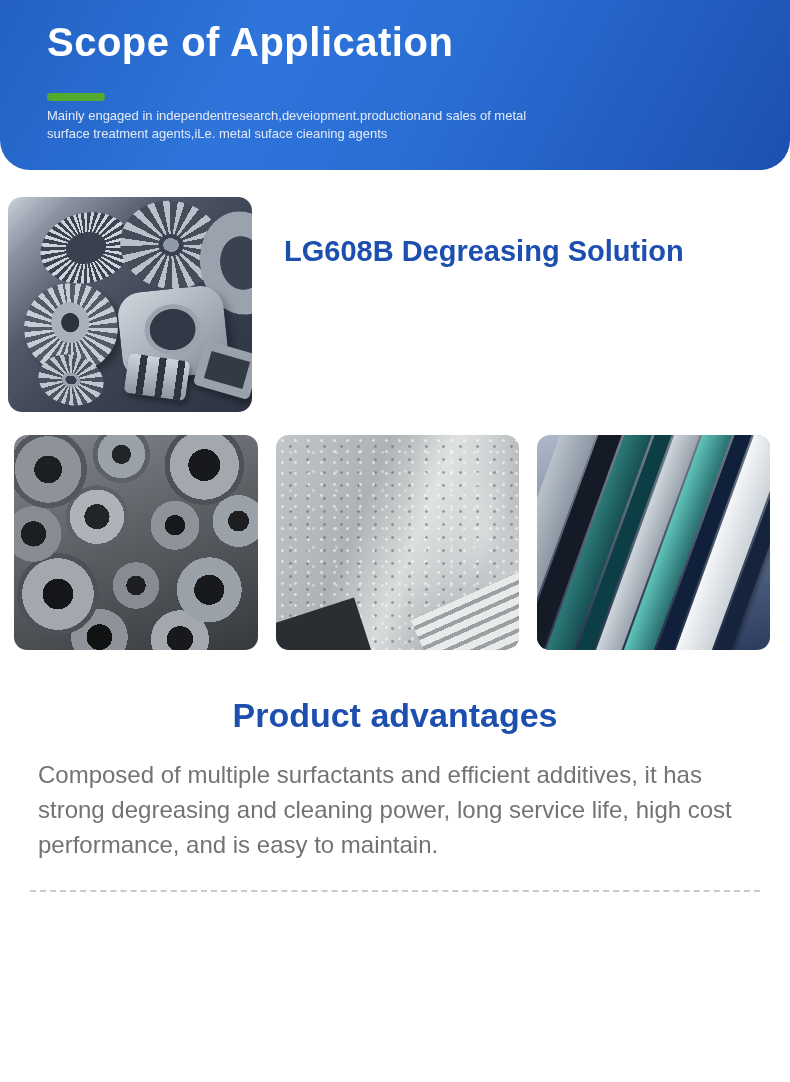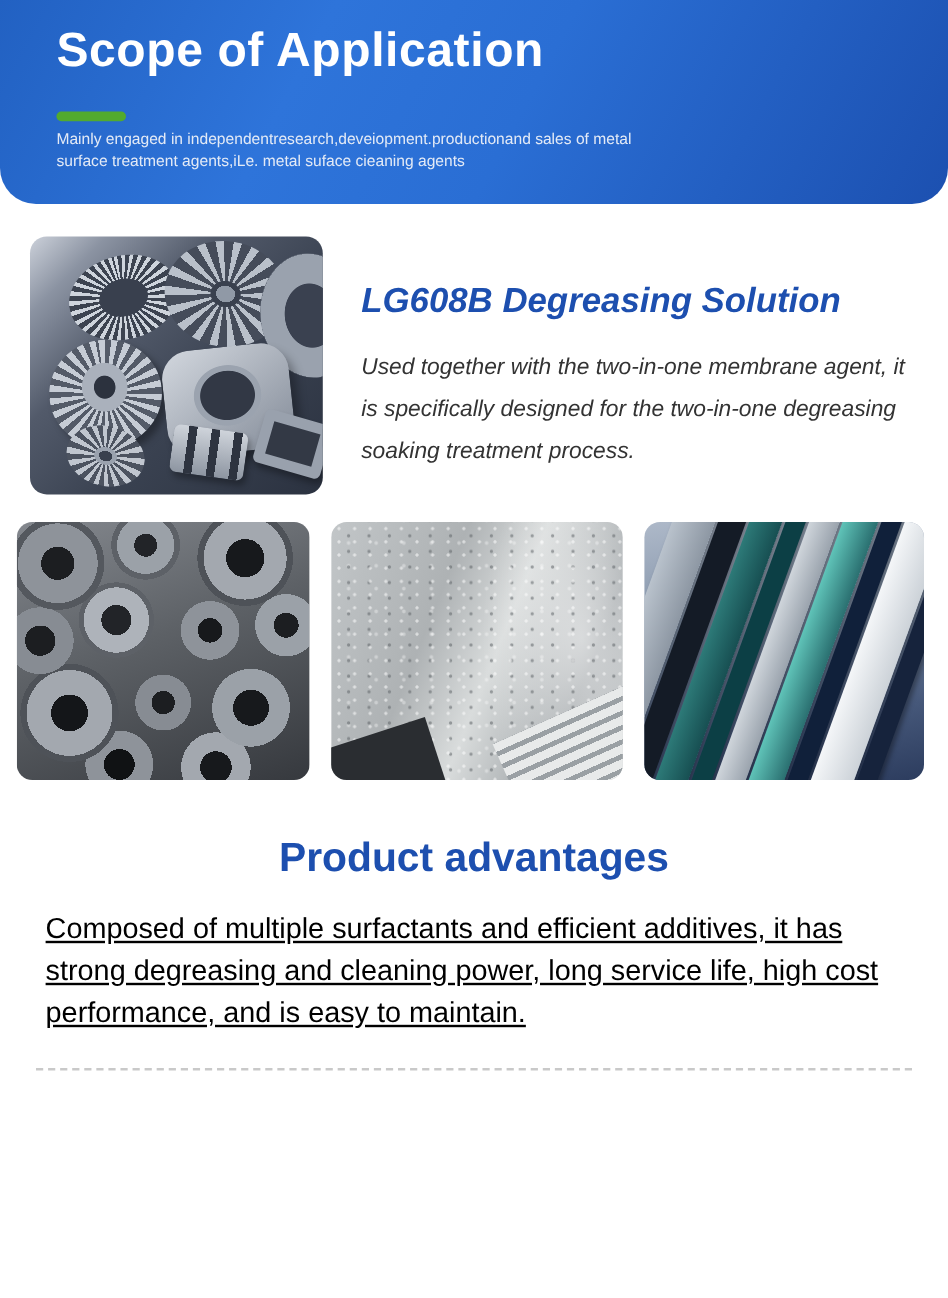--- a/index.html
+++ b/index.html
@@ -149,36 +149,36 @@
   .bar2 { left:22px;  width:22px; background:#141b26; }
   .bar3 { left:48px;  width:26px; background:linear-gradient(90deg,#2d7a78,#174f52); }
   .bar4 { left:78px;  width:16px; background:#0c3f45; }
   .bar5 { left:98px;  width:24px; background:linear-gradient(90deg,#cfd5db,#9aa3ad); }
   .bar6 { left:126px; width:28px; background:linear-gradient(90deg,#5fc3b8,#2a6f70); }
   .bar7 { left:158px; width:16px; background:#10203a; }
   .bar8 { left:178px; width:34px; background:linear-gradient(90deg,#f4f6f8,#ccd2d8); }
   .bar9 { left:216px; width:16px; background:#16233c; }
 
   
-  .product { display:flex; padding:0 25px; margin-top:27px; height:215px;font-style:italic; }
+  .product { display:flex; padding:0 8px; margin-top:27px; height:215px; }
   .pinfo { margin-left:32px; width:478px; }
   .product-title {
     margin-top:38px; font-size:29px; font-weight:700; color:#1d4faf;
   }
   .product-desc {
     margin-top:21px; font-size:19px; line-height:35px; color:#333333;
   }
 
   
   .center-head {
     text-align:center; font-size:34px; font-weight:700; color:#1d4faf;
   }
   .head-advantages { margin-top:46px; }
   .bodytext {
-    font-size:24px; line-height:35px; color:#000000;text-decoration:underline;
+    font-size:24px; line-height:35px; color:#737373;
   }
   .advantages-text { margin:22px 34px 0 38px; }
   .divider {
     margin:28px 30px 0 30px; border-top:2px dashed #c9c9c9; height:0;
   }
   .head-usage { margin-top:27px; }
   .usage-text { margin:28px 0 0 40px; font-size:25px; }
 </style>
 </head>
 <body>
@@ -198,21 +198,20 @@
       <div class="shape ring ring-fan-tc"></div>
       <div class="shape ring ring-big-tr"></div>
       <div class="shape drum-left"></div>
       <div class="shape core-center"></div>
       <div class="shape gear-bl"></div>
       <div class="shape lam-bar"></div>
       <div class="shape frame-br"></div>
     </div>
     <div class="pinfo">
       <h2 class="product-title">LG608B Degreasing Solution</h2>
-      <p class="product-desc">Used together with the two-in-one membrane agent, it is specifically designed for the two-in-one degreasing soaking treatment process.</p>
     </div>
   </section>
 
   <section class="gallery">
     <div class="photo gphoto photo-parts"></div>
     <div class="photo gphoto photo-sheet">
       <div class="shape sheet-stack"></div>
       <div class="shape sheet-corner"></div>
     </div>
     <div class="photo gphoto photo-profiles">

